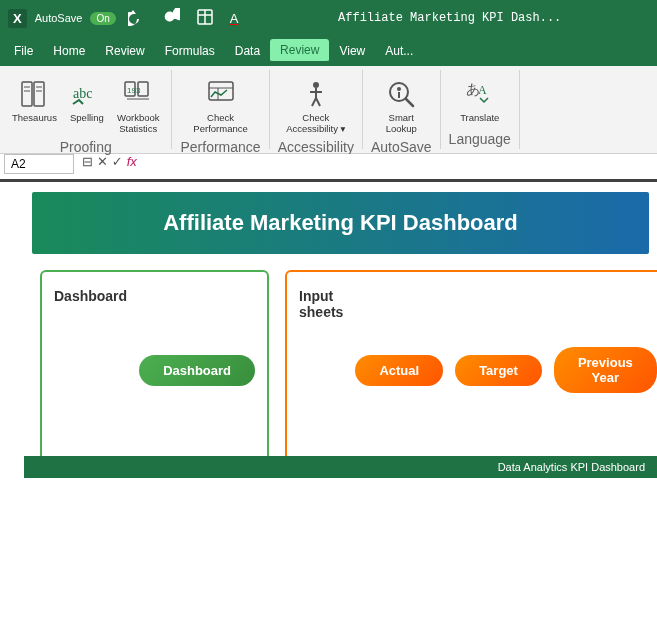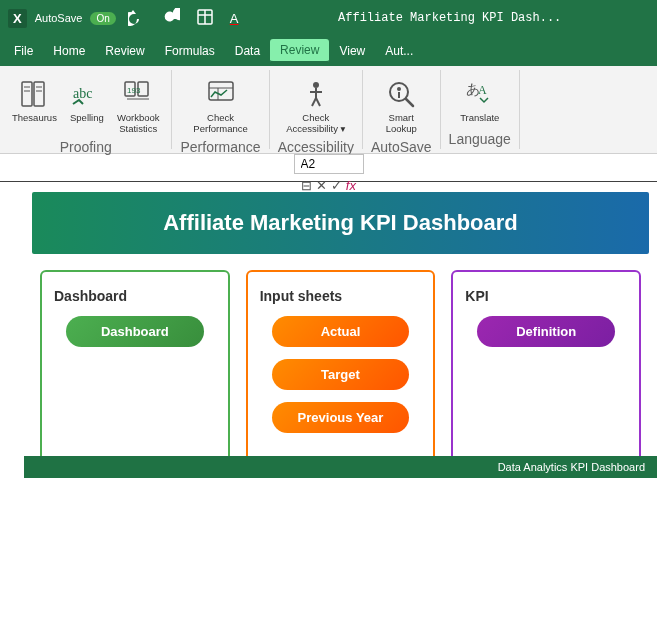--- a/index.html
+++ b/index.html
@@ -134,27 +134,26 @@
     .ribbon-group-label {
       font-size: 14px;
       color: #666;
       margin-top: 2px;
       text-align: center;
     }
 
     
     .formula-bar {
       display: flex;
-      align-items: center;
+      align-items: flex-start;
       height: 28px;
-      border-bottom: 1px solid #404040;
+      border-bottom: 3px solid #404040;
       background: white;
       padding: 0 4px;
       gap: 4px;
-      flex-direction: column;
     }
     .cell-ref {
       width: 70px;
       border: 1px solid #c0c0c0;
       padding: 2px 6px;
       font-size: 12px;
       background: white;
     }
     .formula-icons {
       display: flex;
@@ -200,21 +199,20 @@
       display: flex;
       gap: 16px;
       padding: 8px 16px;
     }
     .card {
       flex: 1;
       border-radius: 6px;
       padding: 16px 12px;
       min-height: 200px;
       display: flex;
-      flex-direction: column;
       align-items: center;
       gap: 12px;
     }
     .card-dashboard {
       border: 2px solid #4CAF50;
     }
     .card-input {
       border: 2px solid #FF7700;
     }
     .card-kpi {

